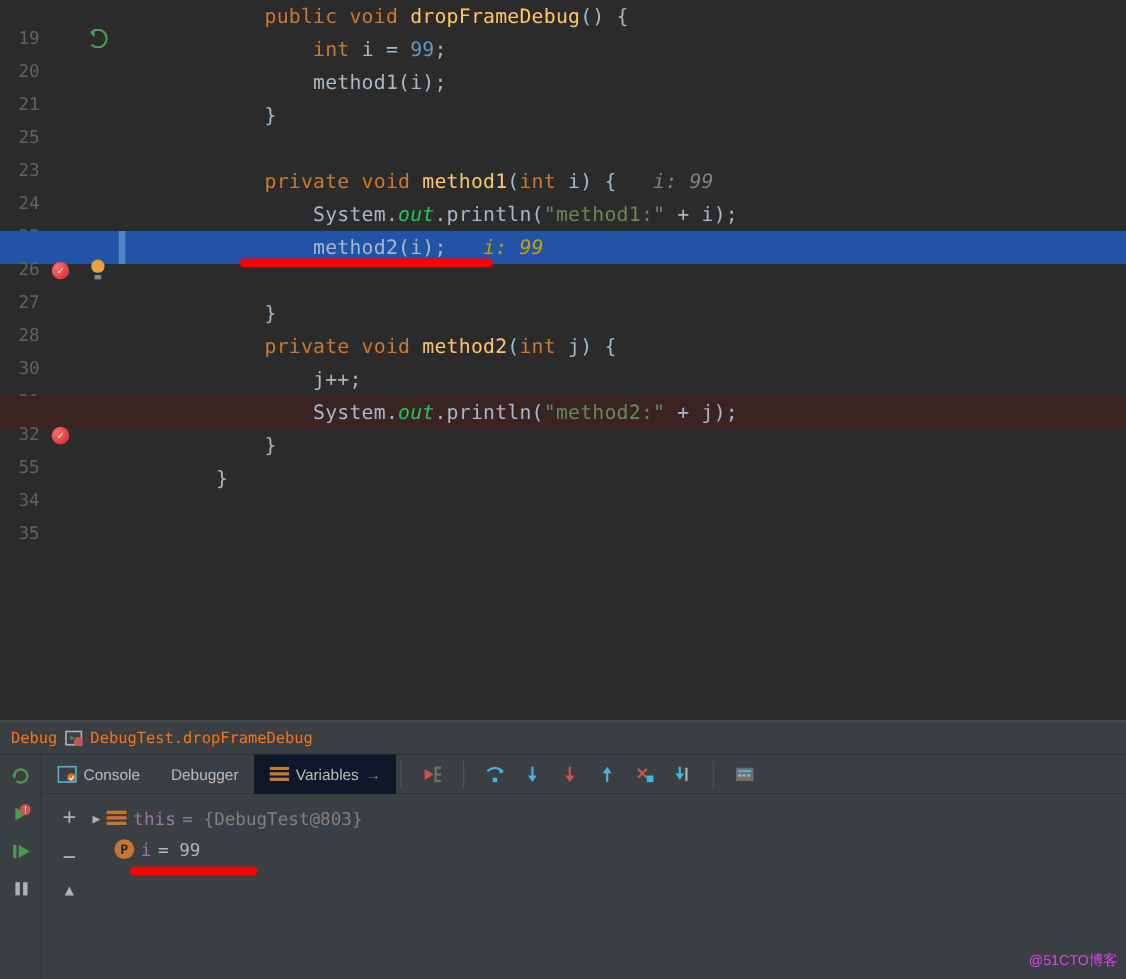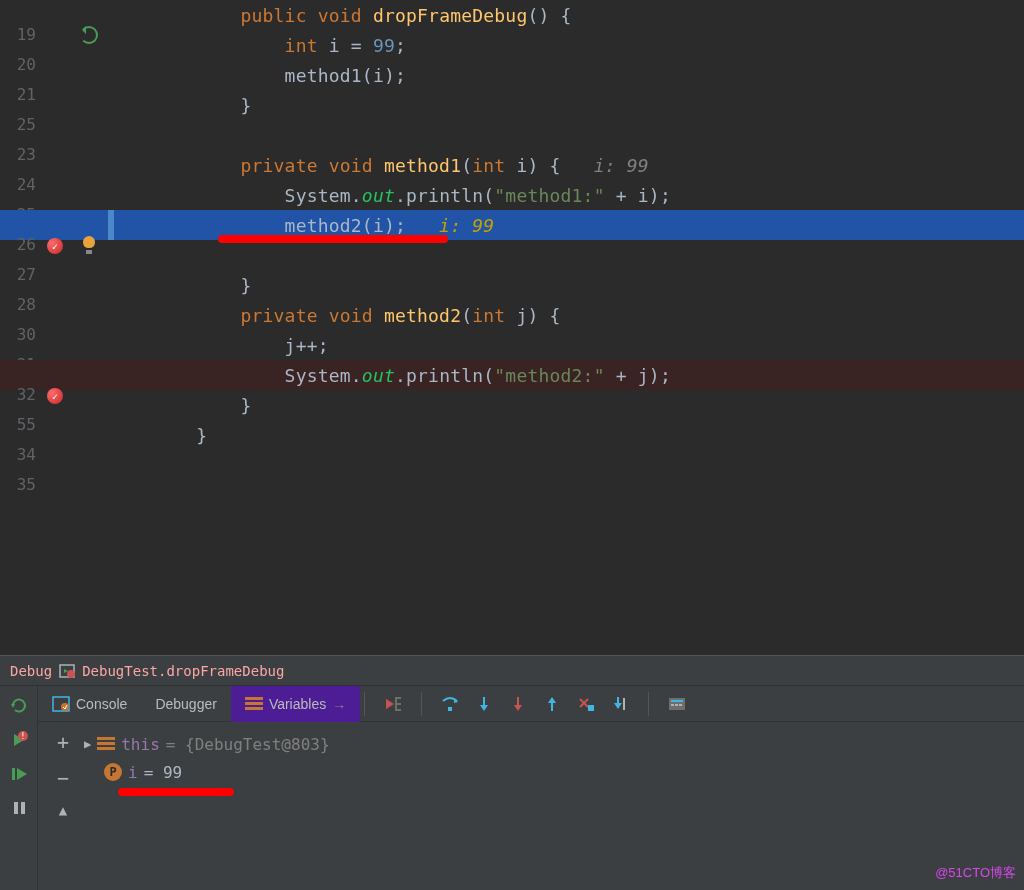--- a/index.html
+++ b/index.html
@@ -23,27 +23,27 @@
 .bphit { background:#3A2323; }
 .exec-bar { position:absolute; left:108px; top:0; bottom:0; width:6px; background:#4A88C7; }
 .red-under { position:absolute; left:218px; top:25px; width:230px; height:8px; background:#FF0000; border-radius:4px; }
 .lightbulb { width:14px; height:18px; position:relative; }
 .lightbulb::before { content:""; position:absolute; top:0; left:1px; width:12px; height:12px; background:#E8A33D; border-radius:50% 50% 45% 45%; }
 .lightbulb::after { content:""; position:absolute; bottom:0; left:4px; width:6px; height:4px; background:#888; }
 .bp-icon { width:16px; height:16px; background:radial-gradient(circle at 30% 30%,#FF6B6B,#C62828); border-radius:50%; display:flex; align-items:center; justify-content:center; }
 .bp-check::after { content:"✓"; color:#fff; font-size:10px; font-weight:bold; }
 .arrow-cycle { width:18px; height:18px; border:2px solid #499C54; border-radius:50%; border-left-color:transparent; position:relative; }
 .arrow-cycle::after { content:""; position:absolute; top:-2px; left:-4px; border:4px solid transparent; border-right-color:#499C54; }
-.debug-header { height:30px; background:#3C3F41; border-top:1px solid #555; display:flex; align-items:center; padding:0 10px; gap:6px; font-size:14px; color:#fca5a5; }
+.debug-header { height:30px; background:#3C3F41; border-top:1px solid #555; display:flex; align-items:center; padding:0 10px; gap:6px; font-size:14px; color:#f97316; }
 .debug-panel { height:205px; background:#3C3F41; display:flex; border-top:1px solid #323232; }
 .debug-side { width:38px; background:#3C3F41; display:flex; flex-direction:column; align-items:center; gap:14px; padding-top:10px; border-right:1px solid #323232; }
 .debug-main { flex:1; display:flex; flex-direction:column; }
 .tabbar { height:36px; display:flex; align-items:center; background:#3C3F41; border-bottom:1px solid #323232; }
 .tab { padding:0 14px; height:36px; display:flex; align-items:center; gap:6px; font-size:14px; color:#BBBBBB; cursor:pointer; font-family:sans-serif; }
-.tab.active { background:#4c1d95; }
+.tab.active { background:#0f172a; }
 .toolbar-icons { display:flex; gap:14px; padding:0 14px; align-items:center; }
 .sep { width:1px; height:24px; background:#555; margin:0 4px; }
 .vars { flex:1; background:#3C3F41; padding:8px; display:flex; }
 .vars-side { width:34px; display:flex; flex-direction:column; gap:12px; align-items:center; color:#AFB1B3; font-size:20px; }
 .vars-body { flex:1; font-size:16px; font-family:Menlo,monospace; position:relative; }
 .var-row { display:flex; align-items:center; gap:6px; height:28px; padding-left:4px; }
 .tri { color:#AFB1B3; font-size:12px; }
 .obj-icon { width:18px; height:14px; display:flex; flex-direction:column; gap:2px; }
 .obj-icon span { height:3px; background:#C57633; }
 .p-icon { width:18px; height:18px; background:#C57633; border-radius:50%; color:#2B2B2B; font-size:12px; font-weight:bold; display:flex; align-items:center; justify-content:center; }

